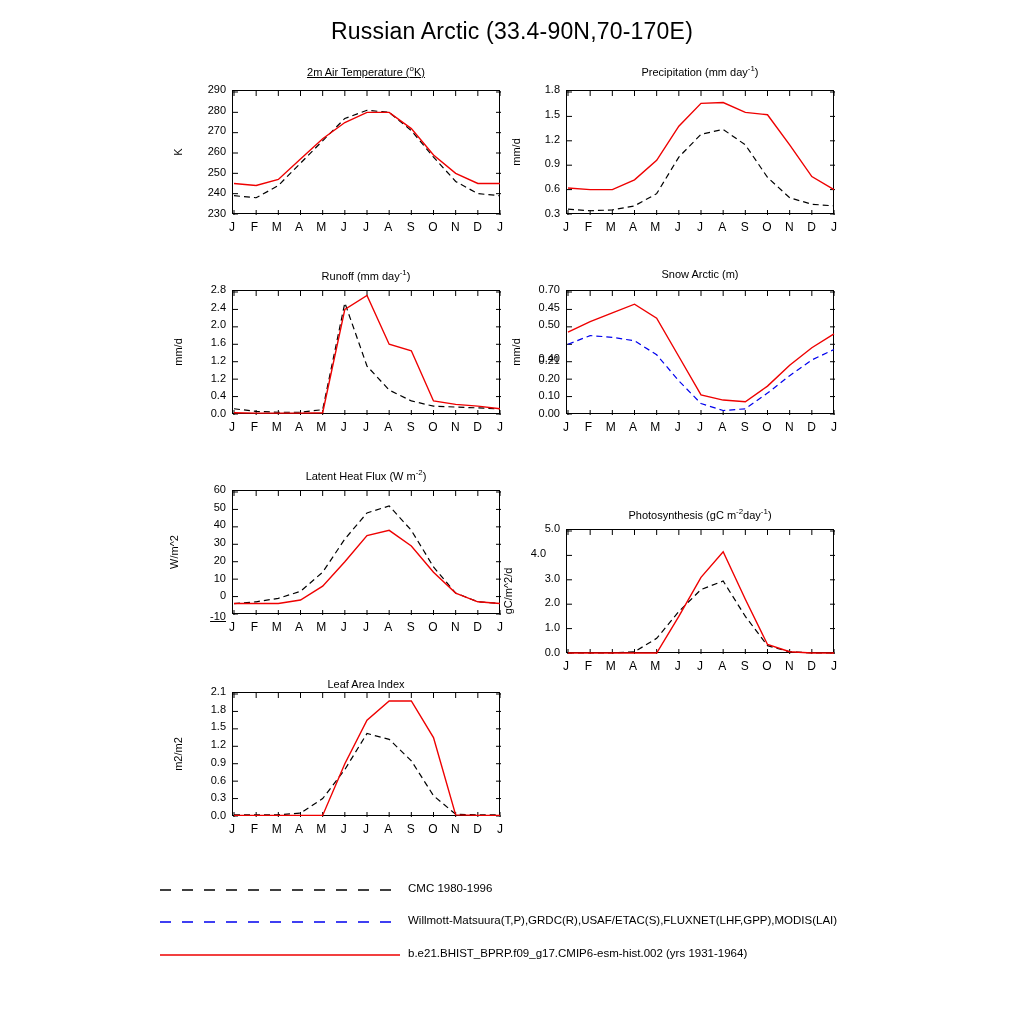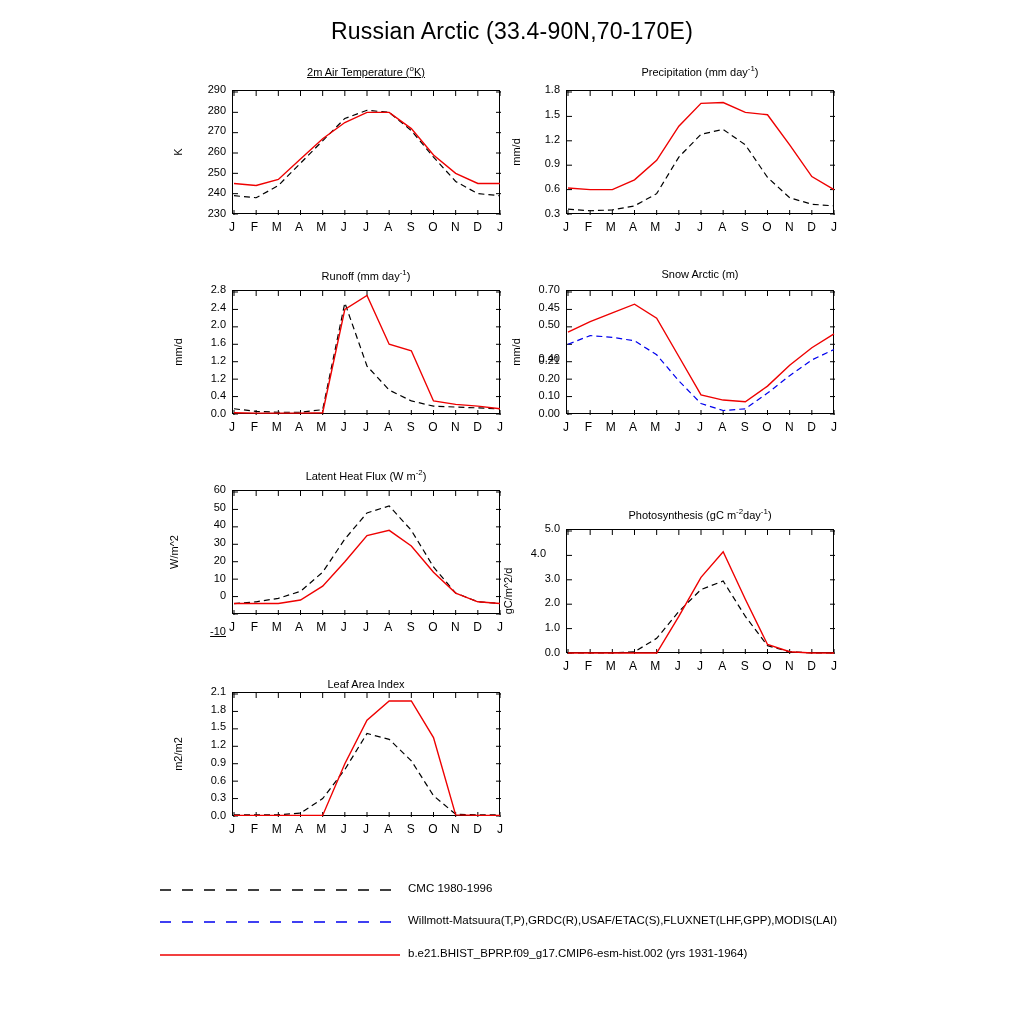--- a/index.html
+++ b/index.html
@@ -335,21 +335,21 @@
           <line y1="0" y2="5" x1="267" x2="267" stroke="#000" stroke-width="1"></line>
           <line y1="119" y2="124" x1="267" x2="267" stroke="#000" stroke-width="1"></line>
           <polyline points="1,53.28571428571428 23.166666666666664,44.57142857142857 45.33333333333333,46.3142857142857 67.5,49.8 89.66666666666666,63.74285714285713 111.83333333333334,89.88571428571427 134,112.54285714285714 156.16666666666669,119.51428571428572 178.33333333333331,117.77142857142857 200.5,102.08571428571429 222.66666666666669,84.65714285714284 244.83333333333331,68.97142857142856 267,58.51428571428572" fill="none" stroke="#0000ee" stroke-width="1.2" stroke-dasharray="6,4"></polyline>
           <polyline points="1,41.085714285714275 23.166666666666664,30.62857142857142 45.33333333333333,21.914285714285725 67.5,13.200000000000003 89.66666666666666,27.142857142857125 111.83333333333334,65.48571428571428 134,103.82857142857142 156.16666666666669,109.05714285714285 178.33333333333331,110.8 200.5,95.11428571428571 222.66666666666669,74.19999999999999 244.83333333333331,56.77142857142856 267,42.82857142857142" fill="none" stroke="#ee0000" stroke-width="1.4"></polyline>
         </svg>
       </div>
     </div>
     <div class="panel" style="left: 0px; top: 0px; width: 1024px; height: 1024px; pointer-events: none;">
       <div class="panel-title" style="left: 232px; top: 468px; width: 268px;">Latent Heat Flux (W m<sup>-2</sup>)</div>
       <div class="ylab" style="left: 180px; top: 552px; transform: rotate(-90deg) translate(-50%, -100%);">W/m^2</div>
-      <div class="ytick" style="left: 188px; width: 38px; top: 625px; text-decoration: underline;">-10</div>
+      <div class="ytick" style="left: 188px; width: 38px; top: 610px; text-decoration: underline;">-10</div>
       <div class="ytick" style="left: 188px; width: 38px; top: 589.286px;">0</div>
       <div class="ytick" style="left: 188px; width: 38px; top: 571.571px;">10</div>
       <div class="ytick" style="left: 188px; width: 38px; top: 553.857px;">20</div>
       <div class="ytick" style="left: 188px; width: 38px; top: 536.143px;">30</div>
       <div class="ytick" style="left: 188px; width: 38px; top: 518.429px;">40</div>
       <div class="ytick" style="left: 188px; width: 38px; top: 500.714px;">50</div>
       <div class="ytick" style="left: 188px; width: 38px; top: 483px;">60</div>
       <div class="xtick" style="left: 222px; width: 20px; top: 620px;">J</div>
       <div class="xtick" style="left: 244.333px; width: 20px; top: 620px;">F</div>
       <div class="xtick" style="left: 266.667px; width: 20px; top: 620px;">M</div>

